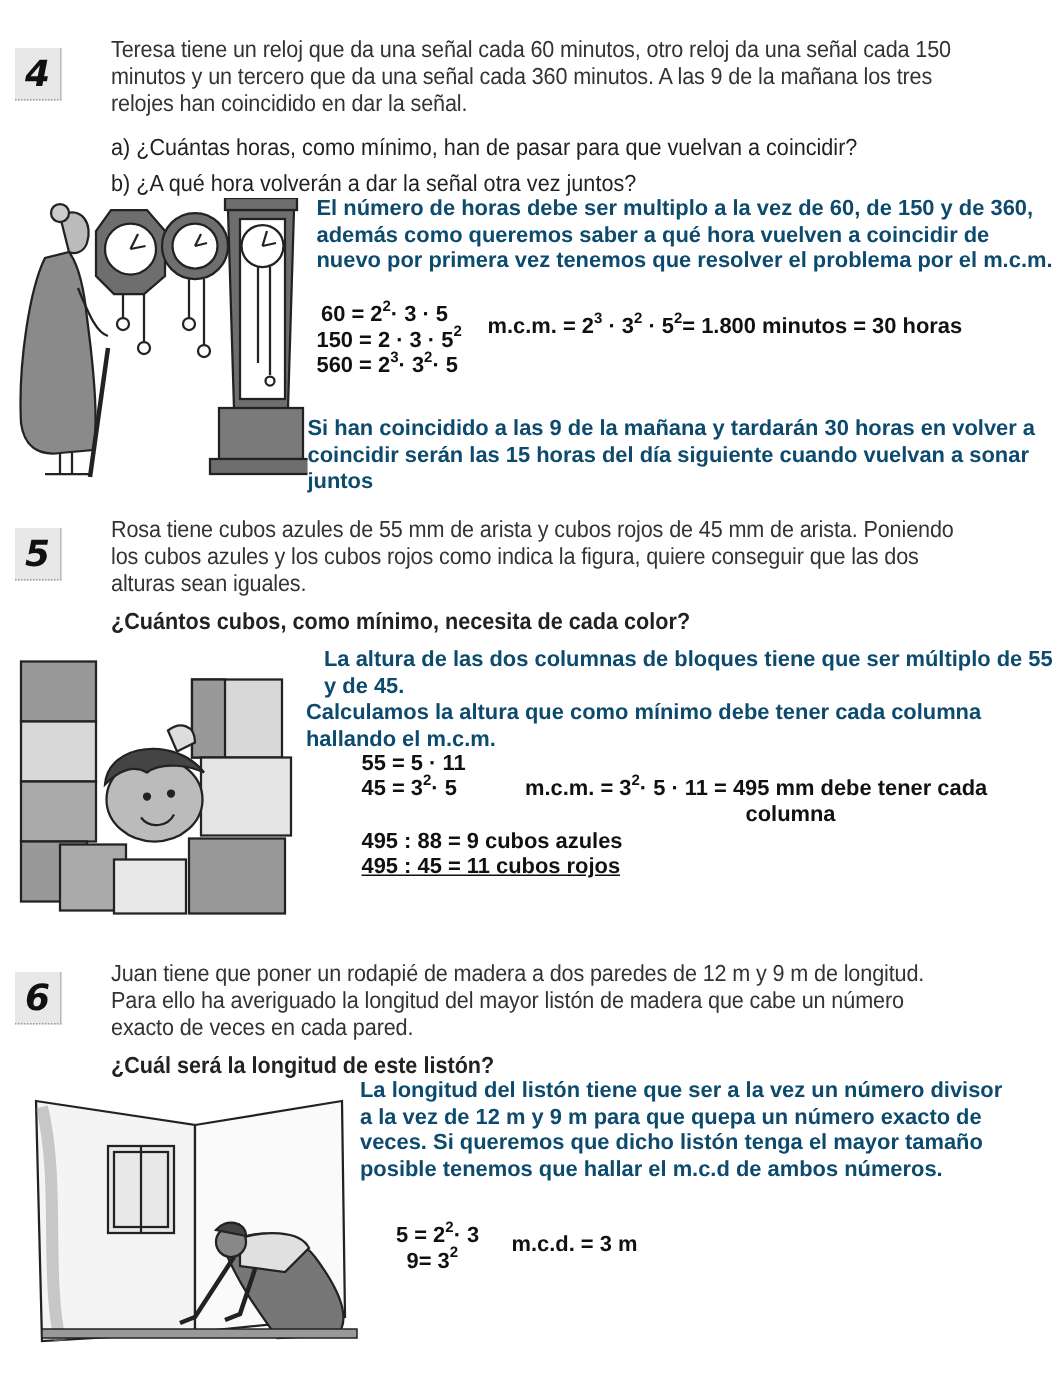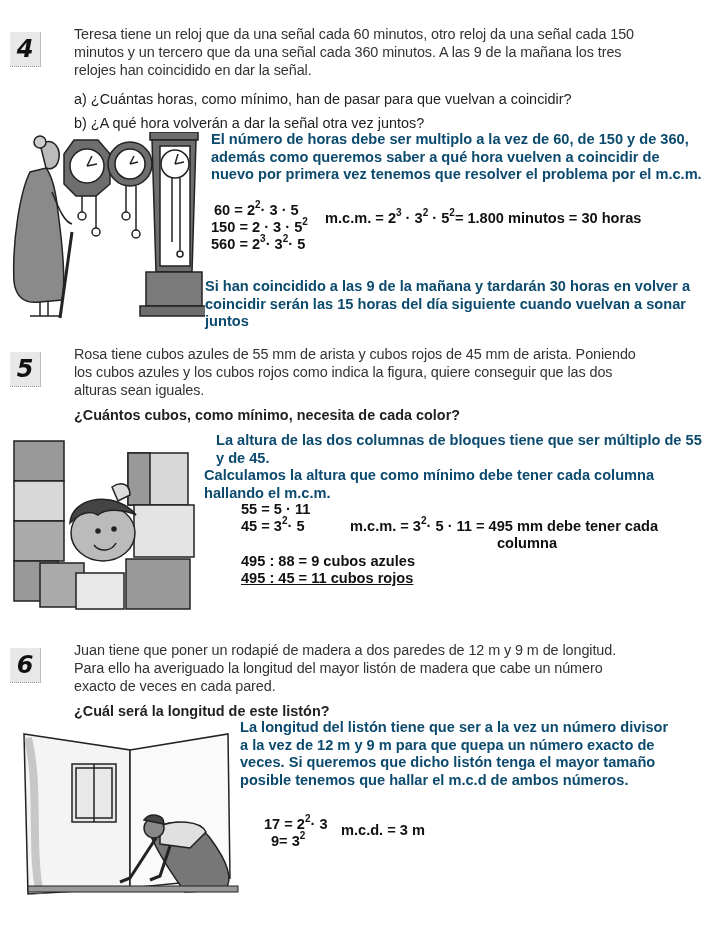--- a/index.html
+++ b/index.html
@@ -148,18 +148,18 @@
     <circle cx="144" cy="100" r="10" fill="#888"></circle>
     <path d="M134 92 C 140 84, 154 86, 154 96 Z" fill="#444"></path>
     <path d="M146 110 L 120 150 L 110 154" fill="none" stroke-width="3"></path>
     <path d="M160 118 L 150 148 L 140 152" fill="none" stroke-width="3"></path>
   </g>
   <rect x="18" y="158" width="210" height="6" fill="#999" stroke="#222" stroke-width="1"></rect>
 </svg>
 
 <div class="ans" style="left:240px;top:719px;width:430px;">La longitud del listón tiene que ser a la vez un número divisor a la vez de 12 m y 9 m para que quepa un número exacto de veces. Si queremos que dicho listón tenga el mayor tamaño posible tenemos que hallar el m.c.d de ambos números.</div>
 <div class="line" style="left:264px;top:816px;">
-  <span>17 = 2</span><sup>2</sup><span>· 3</span>
+  <span>5 = 2</span><sup>2</sup><span>· 3</span>
 </div>
 <div class="line" style="left:271px;top:833px;">
   <span>9= 3</span><sup>2</sup>
 </div>
 <div class="line" style="left:341px;top:822px;">m.c.d. = 3 m</div>
 
 </body></html>

